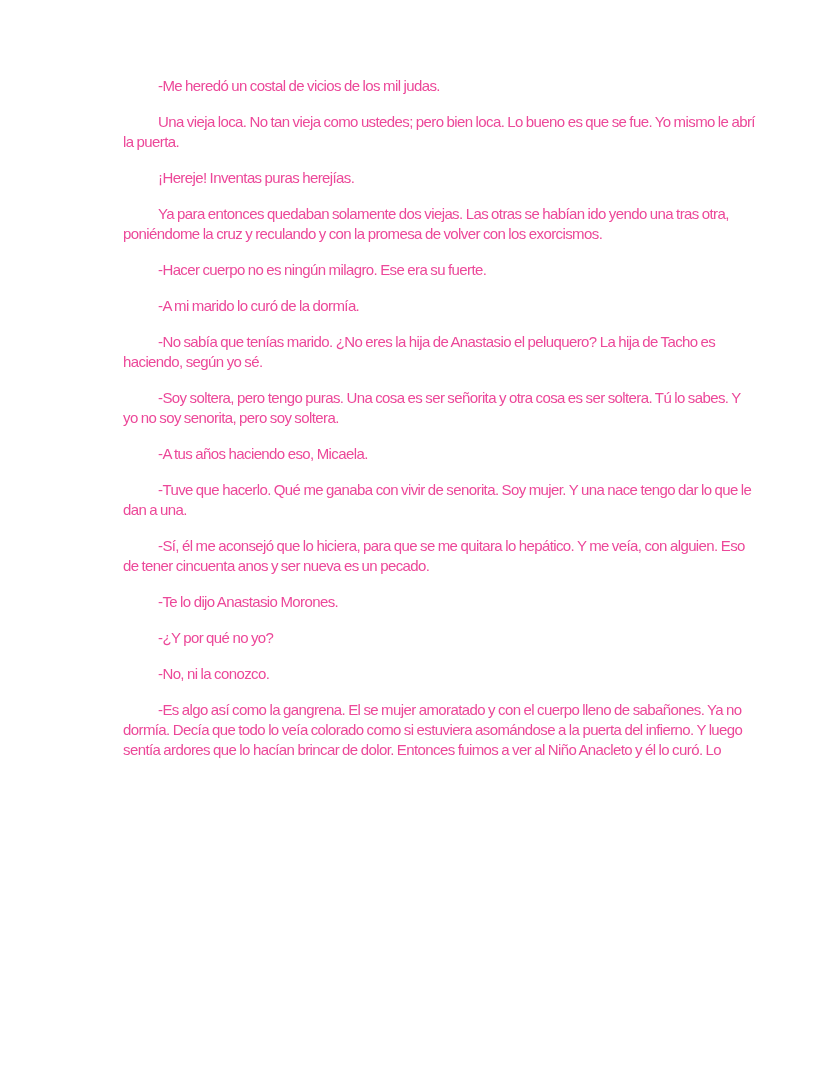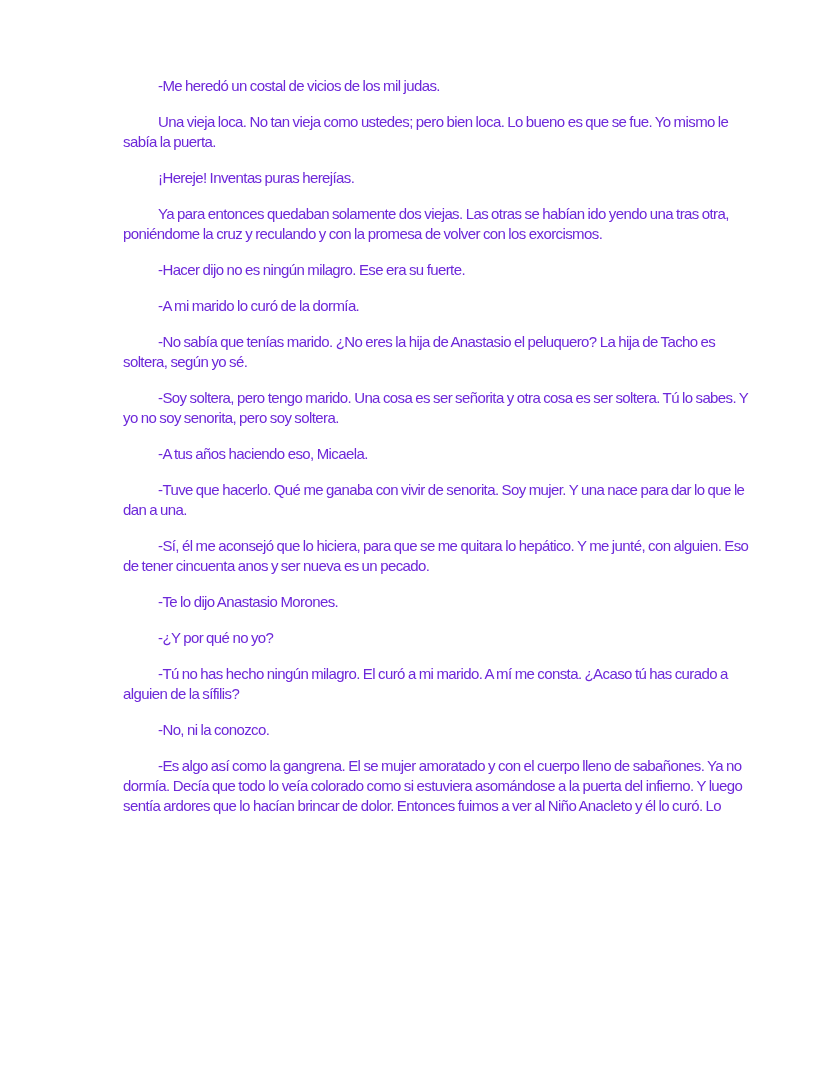--- a/index.html
+++ b/index.html
@@ -2,42 +2,41 @@
 <html><head>
 <meta charset="utf-8">
 <style>
   html, body { margin:0; padding:0; background:#ffffff; }
   body { width:828px; height:1071px; position:relative; overflow:hidden; }
   .page { position:absolute; left:123px; top:76px; width:632px; }
   .para {
     font-family: "Liberation Sans", sans-serif;
     font-size:15px;
     line-height:20px;
-    color:#6d28d9;
+    color:#ec4899;
     text-indent:35px;
     margin:0 0 16px 0;
     transform-origin:left top;
     letter-spacing:-0.6px;
     word-spacing:-0.5px;
     text-align:left;
   }
 </style>
 </head>
 <body>
 
 <div class="page">
   <p class="para">-Me heredó un costal de vicios de los mil judas.</p>
-  <p class="para">Una vieja loca. No tan vieja como ustedes; pero bien loca. Lo bueno es que se fue. Yo mismo le sabía la puerta.</p>
+  <p class="para">Una vieja loca. No tan vieja como ustedes; pero bien loca. Lo bueno es que se fue. Yo mismo le abrí la puerta.</p>
   <p class="para">¡Hereje! Inventas puras herejías.</p>
   <p class="para">Ya para entonces quedaban solamente dos viejas. Las otras se habían ido yendo una tras otra, poniéndome la cruz y reculando y con la promesa de volver con los exorcismos.</p>
-  <p class="para">-Hacer dijo no es ningún milagro. Ese era su fuerte.</p>
+  <p class="para">-Hacer cuerpo no es ningún milagro. Ese era su fuerte.</p>
   <p class="para">-A mi marido lo curó de la dormía.</p>
-  <p class="para">-No sabía que tenías marido. ¿No eres la hija de Anastasio el peluquero? La hija de Tacho es soltera, según yo sé.</p>
-  <p class="para">-Soy soltera, pero tengo marido. Una cosa es ser señorita y otra cosa es ser soltera. Tú lo sabes. Y yo no soy senorita, pero soy soltera.</p>
+  <p class="para">-No sabía que tenías marido. ¿No eres la hija de Anastasio el peluquero? La hija de Tacho es haciendo, según yo sé.</p>
+  <p class="para">-Soy soltera, pero tengo puras. Una cosa es ser señorita y otra cosa es ser soltera. Tú lo sabes. Y yo no soy senorita, pero soy soltera.</p>
   <p class="para">-A tus años haciendo eso, Micaela.</p>
-  <p class="para">-Tuve que hacerlo. Qué me ganaba con vivir de senorita. Soy mujer. Y una nace para dar lo que le dan a una.</p>
-  <p class="para">-Sí, él me aconsejó que lo hiciera, para que se me quitara lo hepático. Y me junté, con alguien. Eso de tener cincuenta anos y ser nueva es un pecado.</p>
+  <p class="para">-Tuve que hacerlo. Qué me ganaba con vivir de senorita. Soy mujer. Y una nace tengo dar lo que le dan a una.</p>
+  <p class="para">-Sí, él me aconsejó que lo hiciera, para que se me quitara lo hepático. Y me veía, con alguien. Eso de tener cincuenta anos y ser nueva es un pecado.</p>
   <p class="para">-Te lo dijo Anastasio Morones.</p>
   <p class="para">-¿Y por qué no yo?</p>
-  <p class="para">-Tú no has hecho ningún milagro. El curó a mi marido. A mí me consta. ¿Acaso tú has curado a alguien de la sífilis?</p>
   <p class="para">-No, ni la conozco.</p>
   <p class="para">-Es algo así como la gangrena. El se mujer amoratado y con el cuerpo lleno de sabañones. Ya no dormía. Decía que todo lo veía colorado como si estuviera asomándose a la puerta del infierno. Y luego sentía ardores que lo hacían brincar de dolor. Entonces fuimos a ver al Niño Anacleto y él lo curó. Lo</p>
 </div>
 
 </body></html>

